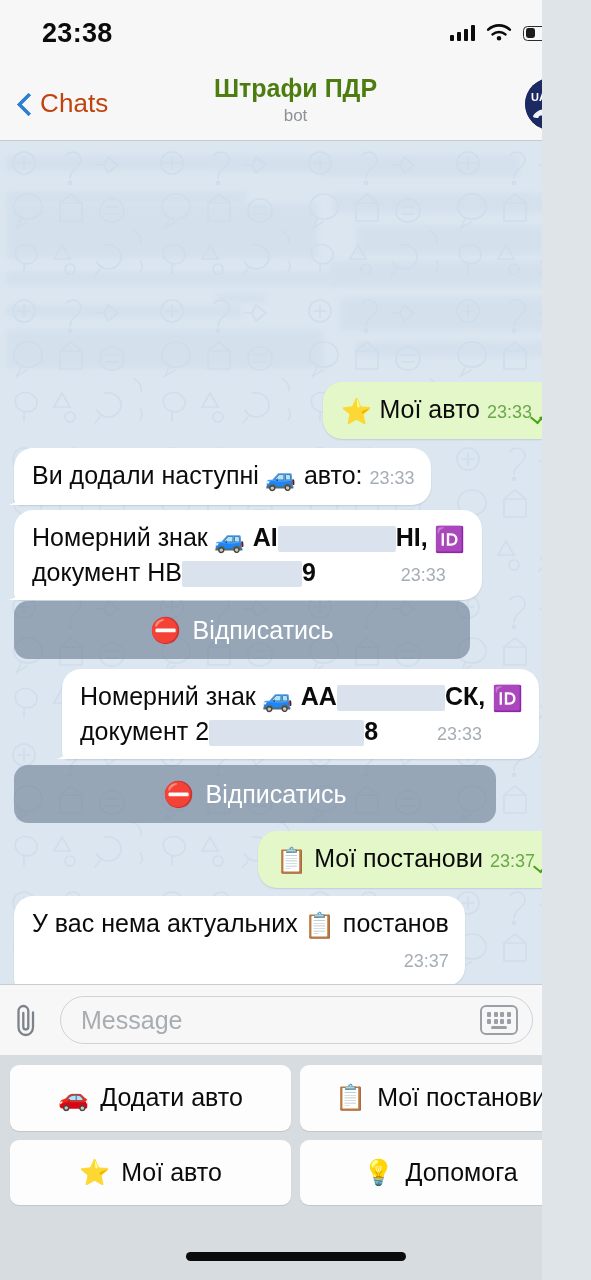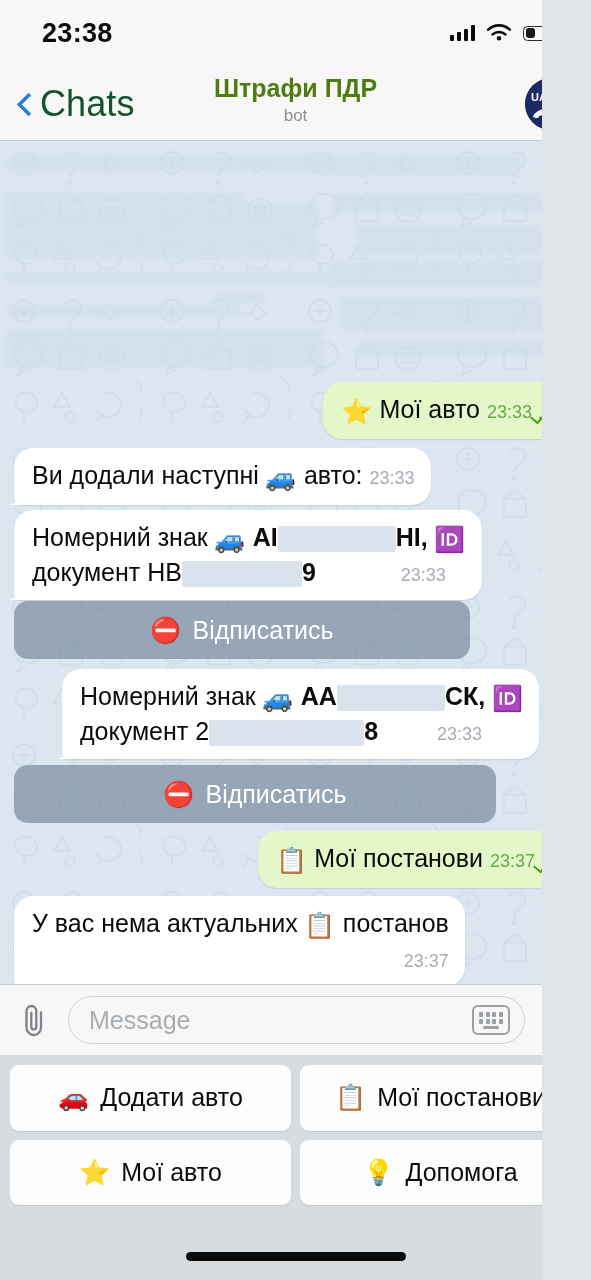--- a/index.html
+++ b/index.html
@@ -41,21 +41,21 @@
     position:absolute; left:14px; top:0; height:75px;
     display:flex; align-items:center; gap:6px; color:#2d7fd3; cursor:pointer;
   }
   .chev{ width:20px; height:20px; position:relative; }
   .chev::before{
     content:""; position:absolute; left:6px; top:2px;
     width:13px; height:13px; border-left:4.6px solid #2d7fd3;
     border-bottom:4.6px solid #2d7fd3; transform:rotate(45deg);
     border-radius:1.5px;
   }
-  .nav-back-label{ font-size:36px; color:#14532d; letter-spacing:.1px;text-align:center; }
+  .nav-back-label{ font-size:26px; color:#c2410c; letter-spacing:.1px;text-align:center; }
   .nav-center{
     position:absolute; left:0; right:0; top:8px; text-align:center;
     pointer-events:none;
   }
   .nav-title{ font-size:25px; font-weight:700; color:#4d7c0f; line-height:1.15; }
   .nav-sub{ font-size:17px; color:#8e9196; margin-top:3px; }
   .avatar{
     position:absolute; right:14px; top:12px; width:52px; height:52px;
     border-radius:50%; background:#1b2a62; overflow:hidden; cursor:pointer;
   }
@@ -119,21 +119,21 @@
     position:absolute; height:58px; border-radius:14px;
     background:rgba(108,126,148,.62);
     display:flex; align-items:center; justify-content:center; gap:11px;
     color:#ffffff; font-size:25px; cursor:pointer;
   }
 
   
   .inputbar{
     position:absolute; top:984px; left:0; width:591px; height:71px;
     background:#f7f7f7; border-top:1px solid #c9ccce;
-    display:flex; align-items:center; padding:0 12px;
+    display:flex; align-items:center; padding:0 4px;
   }
   .clip{ width:44px; height:44px; display:flex; align-items:center;
      justify-content:center; cursor:pointer; }
   .inputwrap{
     flex:1; height:48px; margin:0 12px; border:1.6px solid #cfd3d6;
     border-radius:24px; background:#f7f7f7;
     display:flex; align-items:center; padding:0 14px 0 20px;
   }
   .placeholder{ flex:1; font-size:25px; color:#a8adb2; }
   .kbicon{ width:38px; height:30px; border:2.2px solid #9ba0a6;

